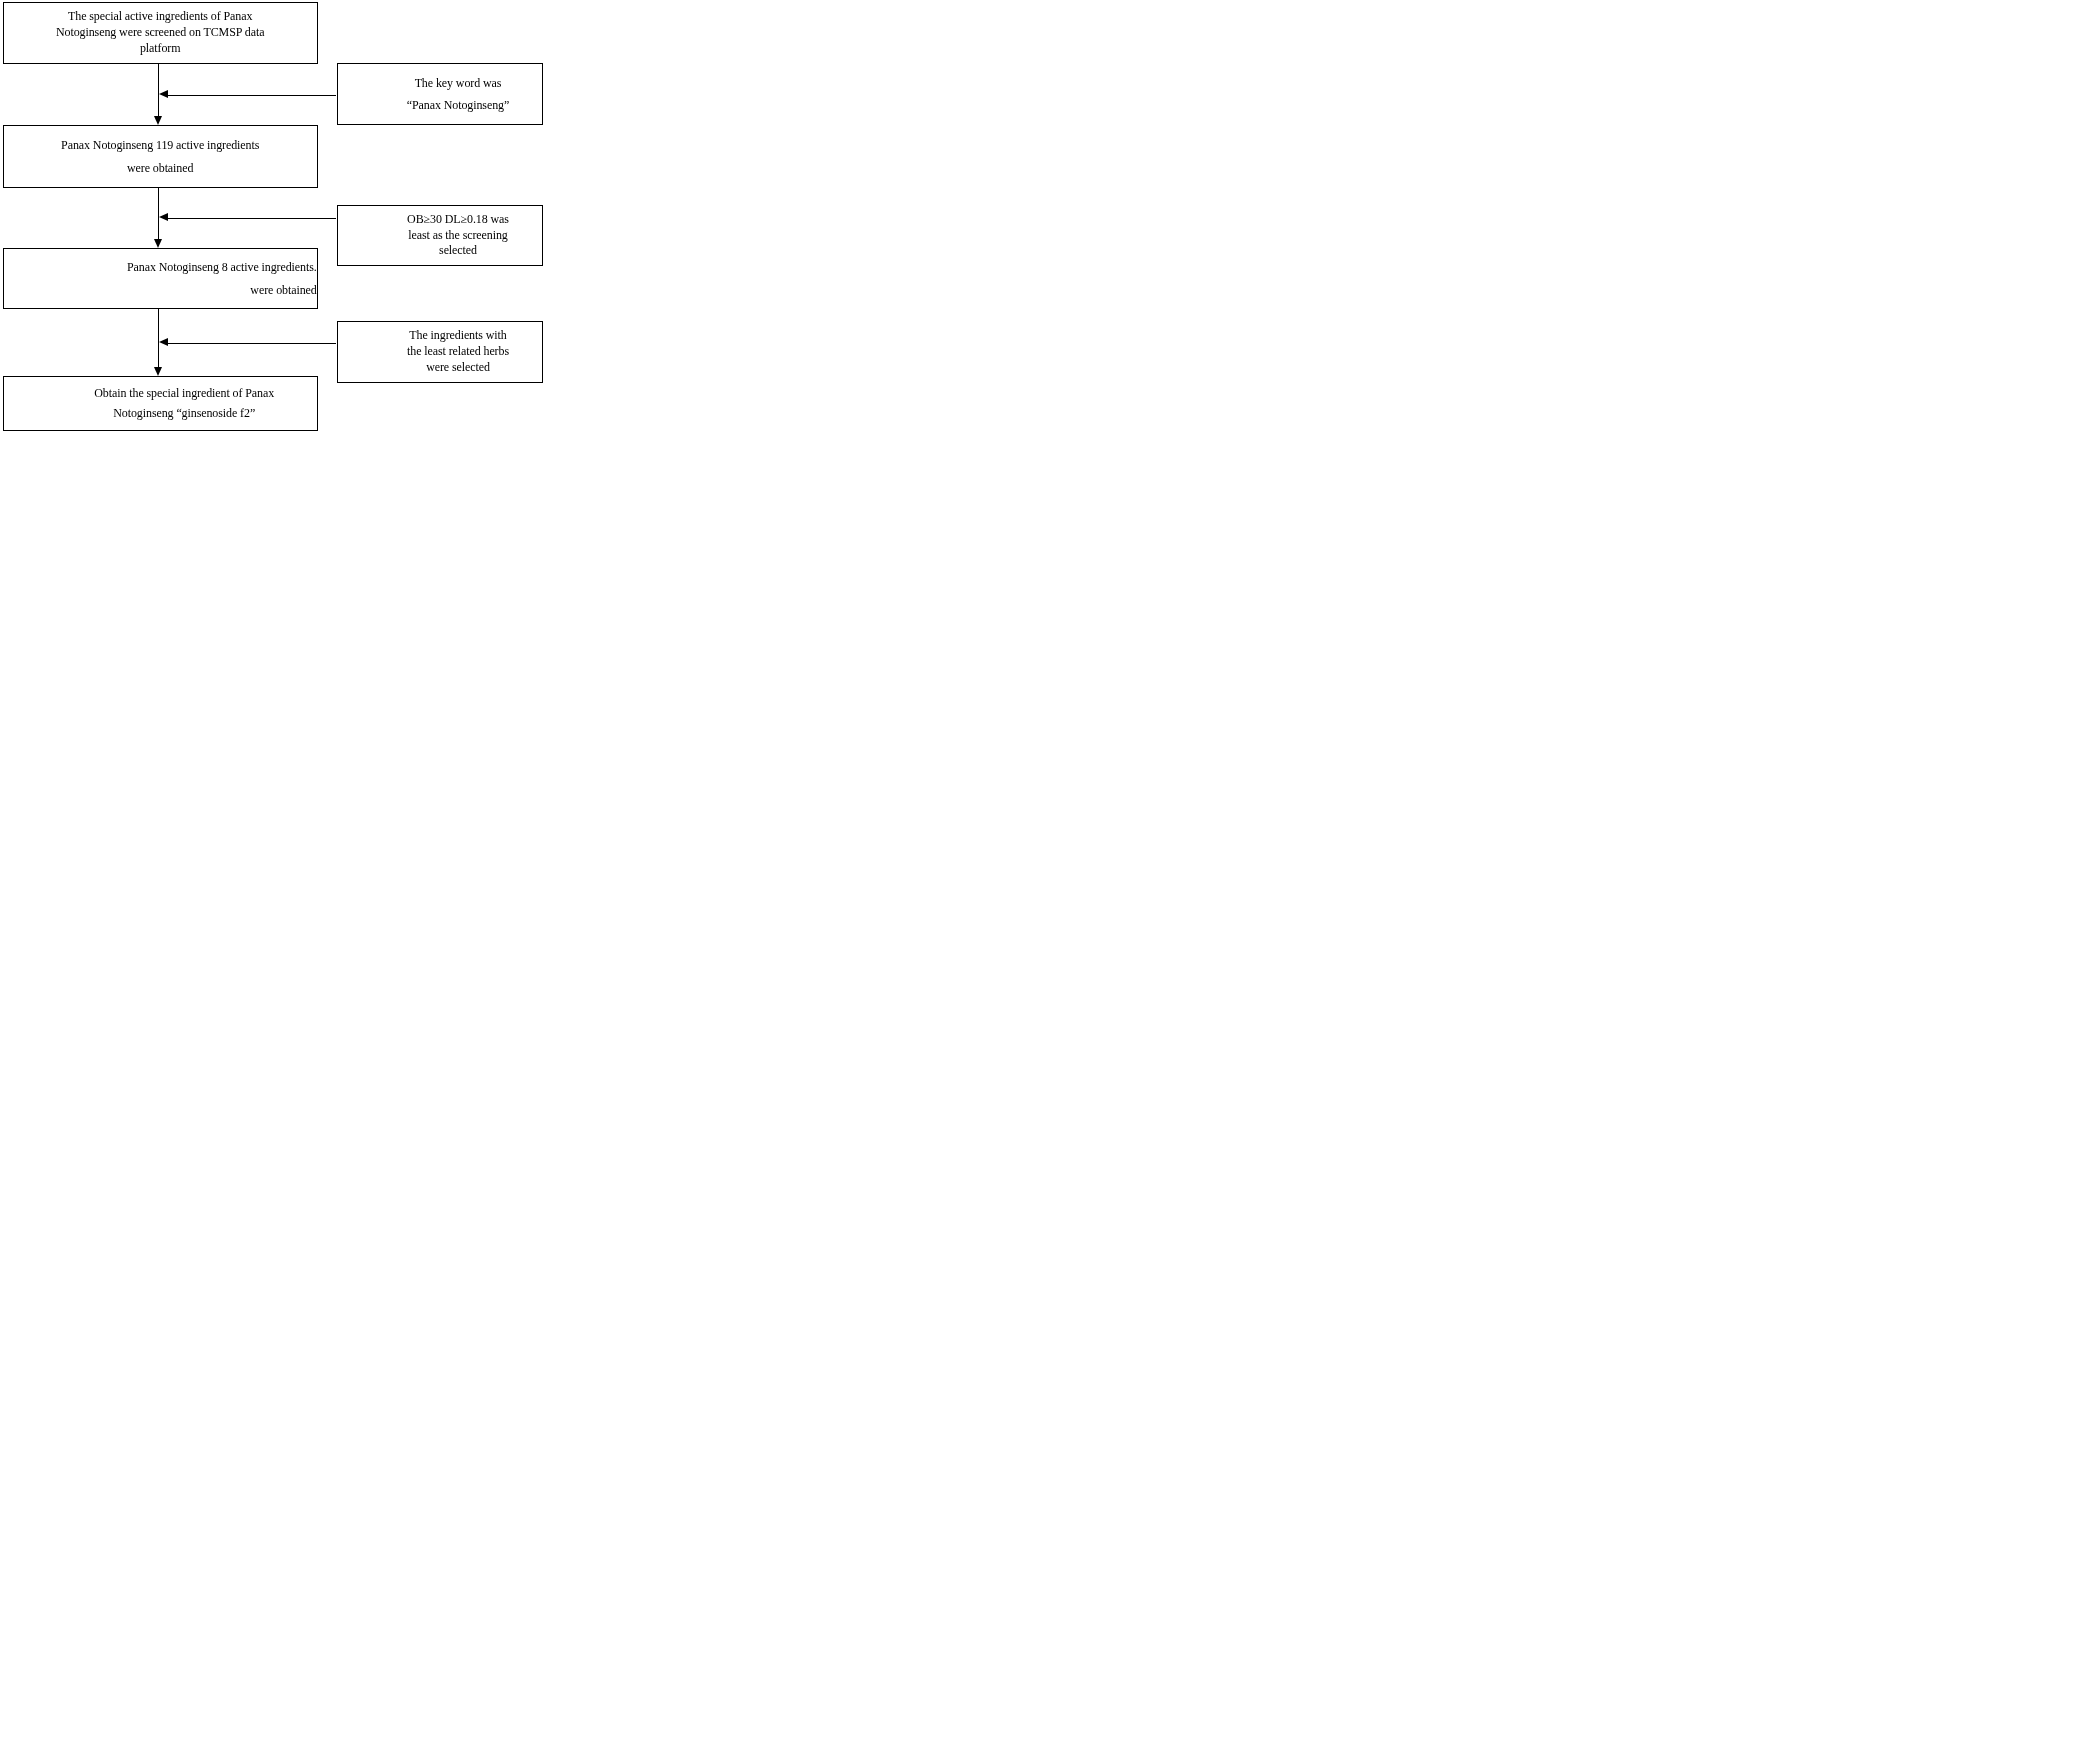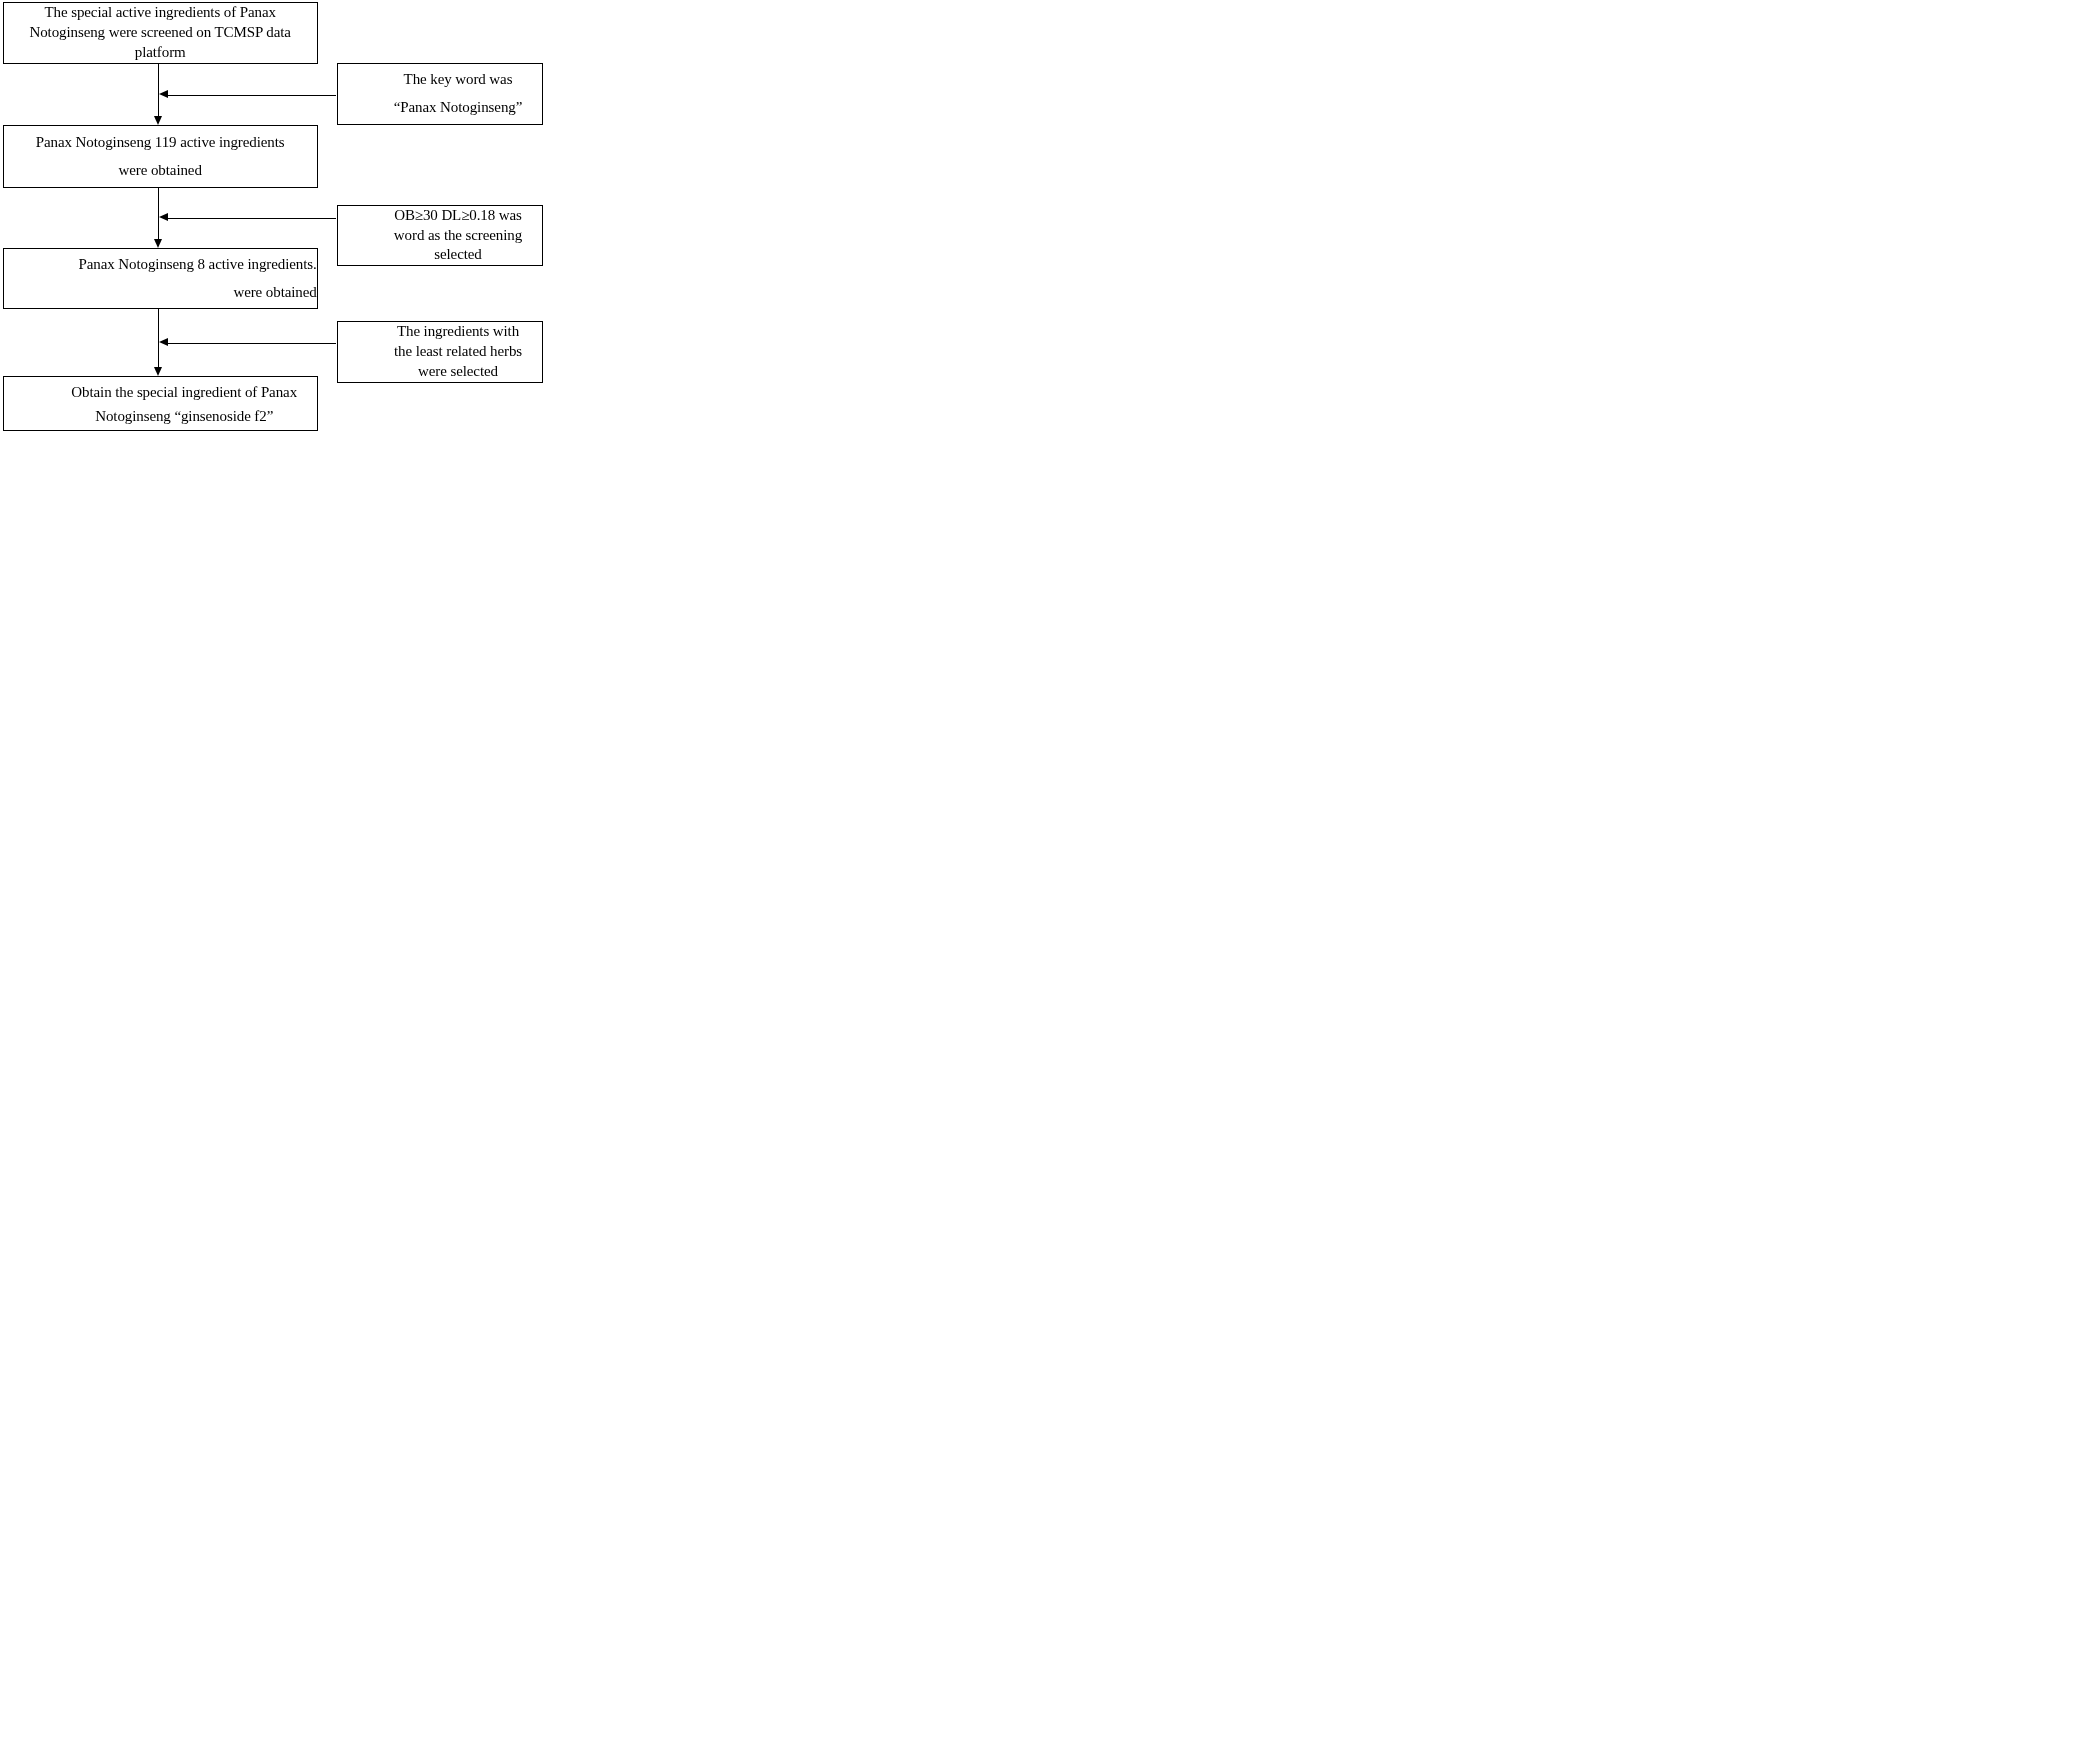--- a/index.html
+++ b/index.html
@@ -18,21 +18,21 @@
   .box {
     position: absolute;
     box-sizing: border-box;
     border: 1.3px solid #000000;
     background: #ffffff;
     display: flex;
     flex-direction: column;
     justify-content: center;
     align-items: center;
     text-align: center;
-    font-size: 15px;
+    font-size: 12px;
     letter-spacing: -0.1px;
     overflow: hidden;
   }
   .main-box { left: 2.7px; width: 315px; }
   .side-box { left: 337px; width: 206px; padding-left: 36px; }
   .lh3 .line { line-height: 1.32; }
   .lh2 .line { line-height: 1.85; }
   .lh2c .line { line-height: 1.6; }
   .shaft-v {
     position: absolute;
@@ -92,21 +92,21 @@
     <div class="line">Notoginseng “ginsenoside f2”</div>
   </div>
 
   <div class="box side-box lh2" style="top:63px; height:62px;">
     <div class="line">The key word was</div>
     <div class="line">“Panax Notoginseng”</div>
   </div>
 
   <div class="box side-box lh3" style="top:205px; height:61px;">
     <div class="line">OB≥30 DL≥0.18 was</div>
-    <div class="line">word as the screening</div>
+    <div class="line">least as the screening</div>
     <div class="line">selected</div>
   </div>
 
   <div class="box side-box lh3" style="top:309px; height:62px;margin-top:12px;">
     <div class="line">The ingredients with</div>
     <div class="line">the least related herbs</div>
     <div class="line">were selected</div>
   </div>
 
   <div class="shaft-v" style="top:64px; height:52px;"></div>

